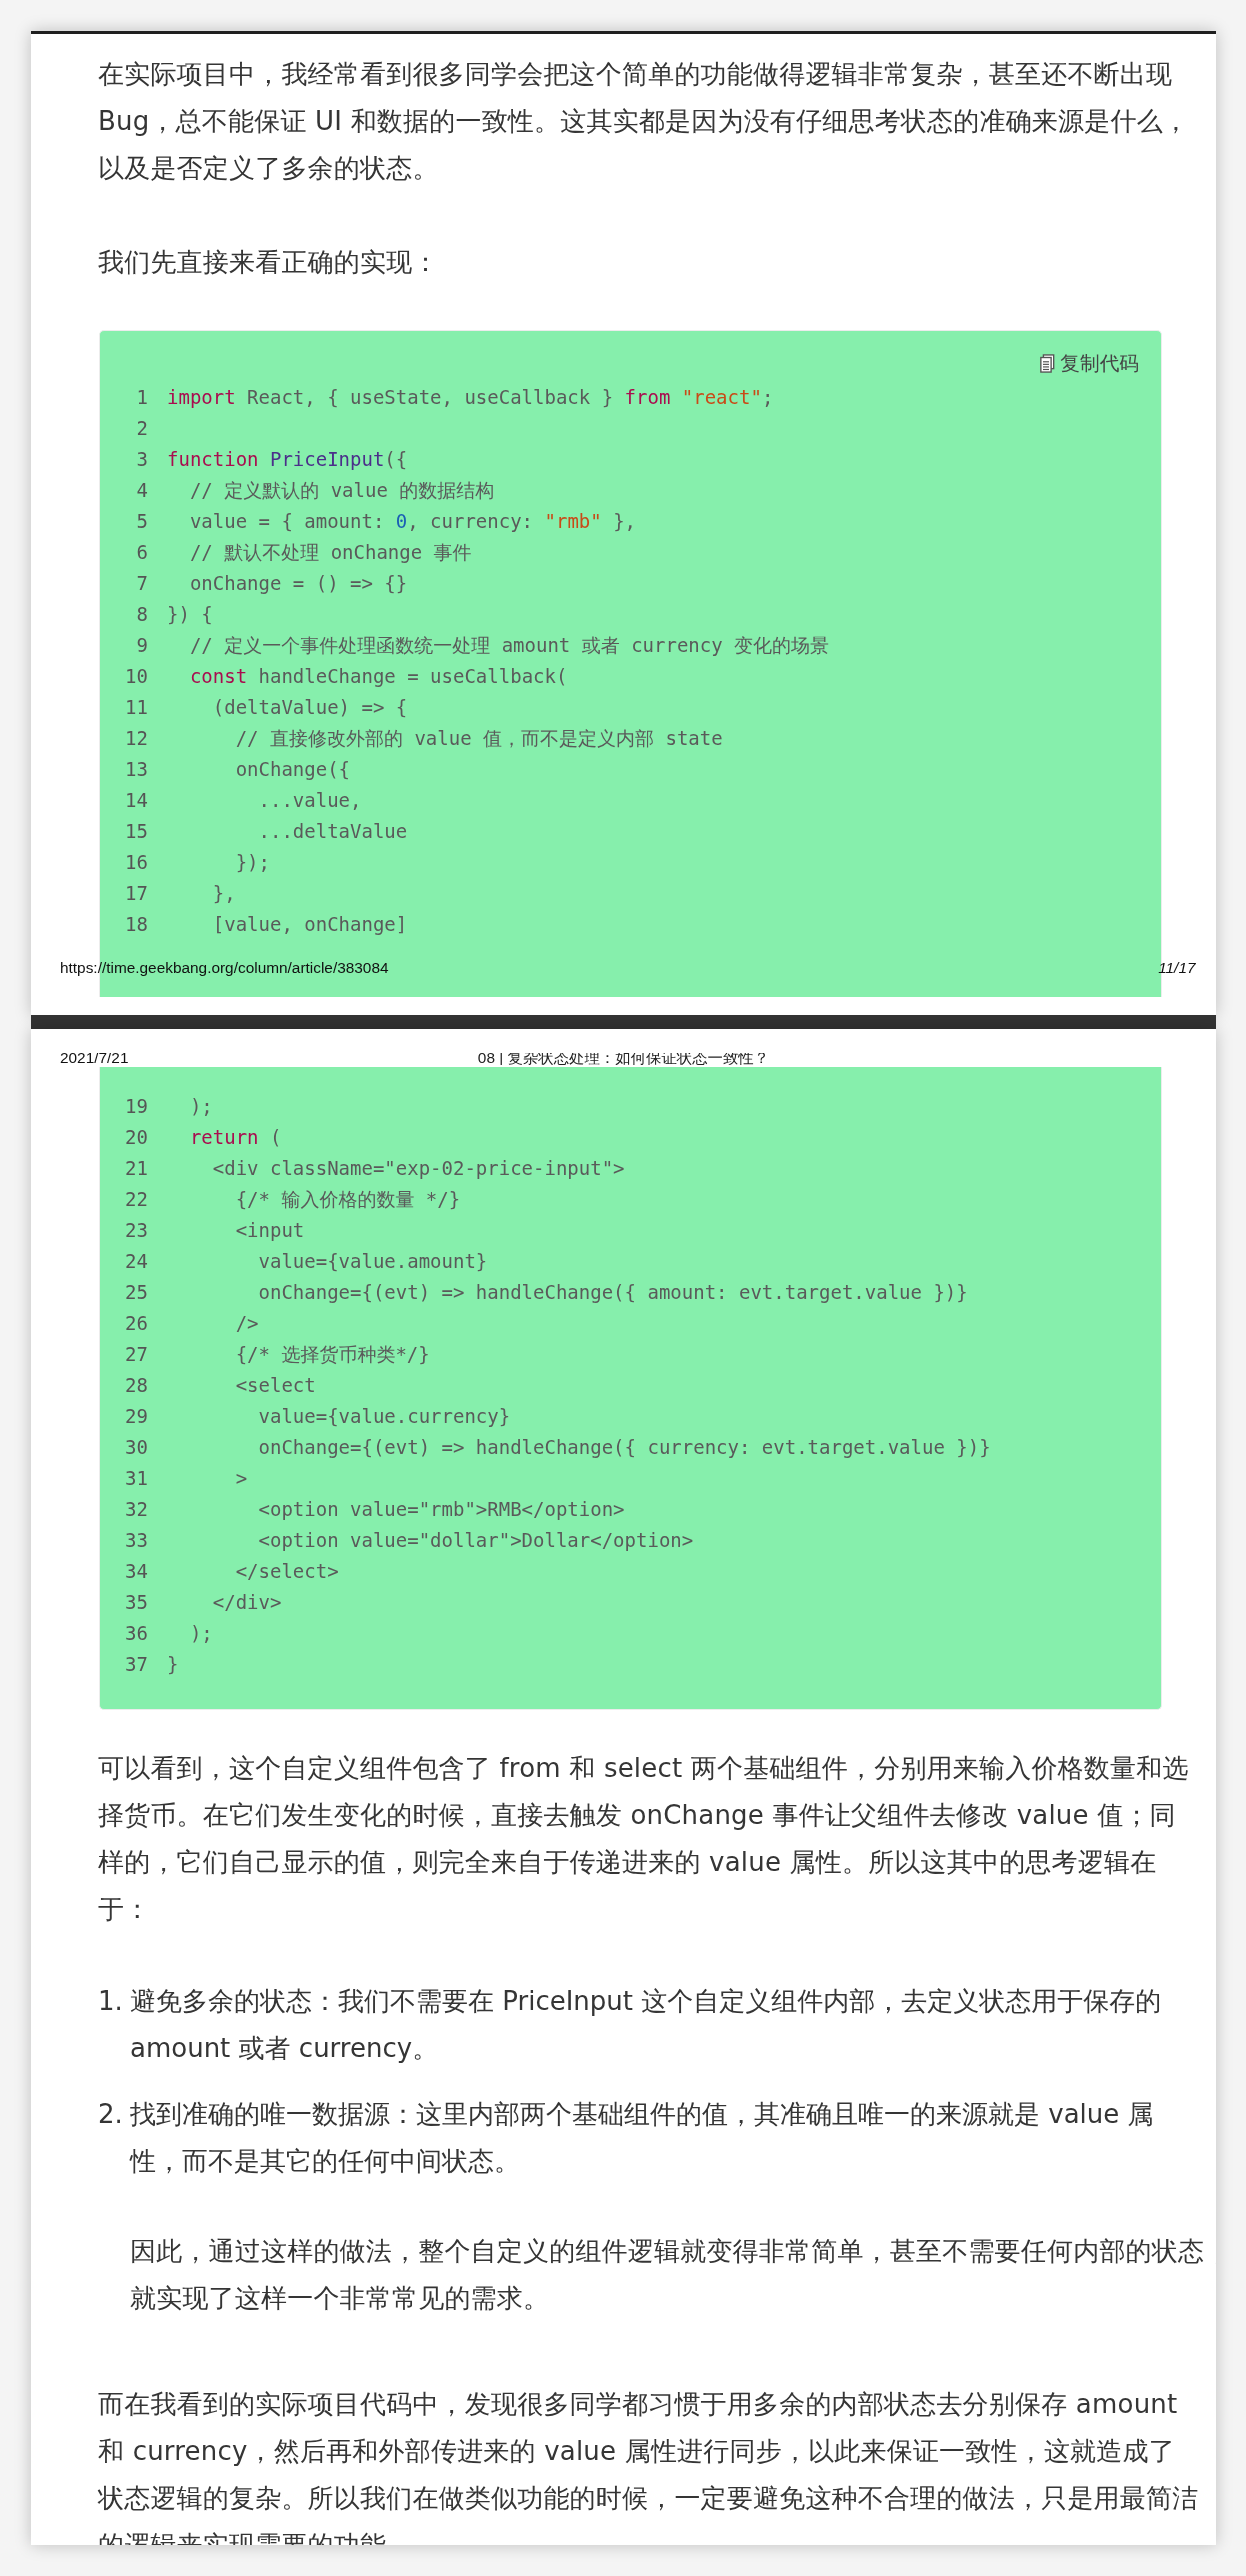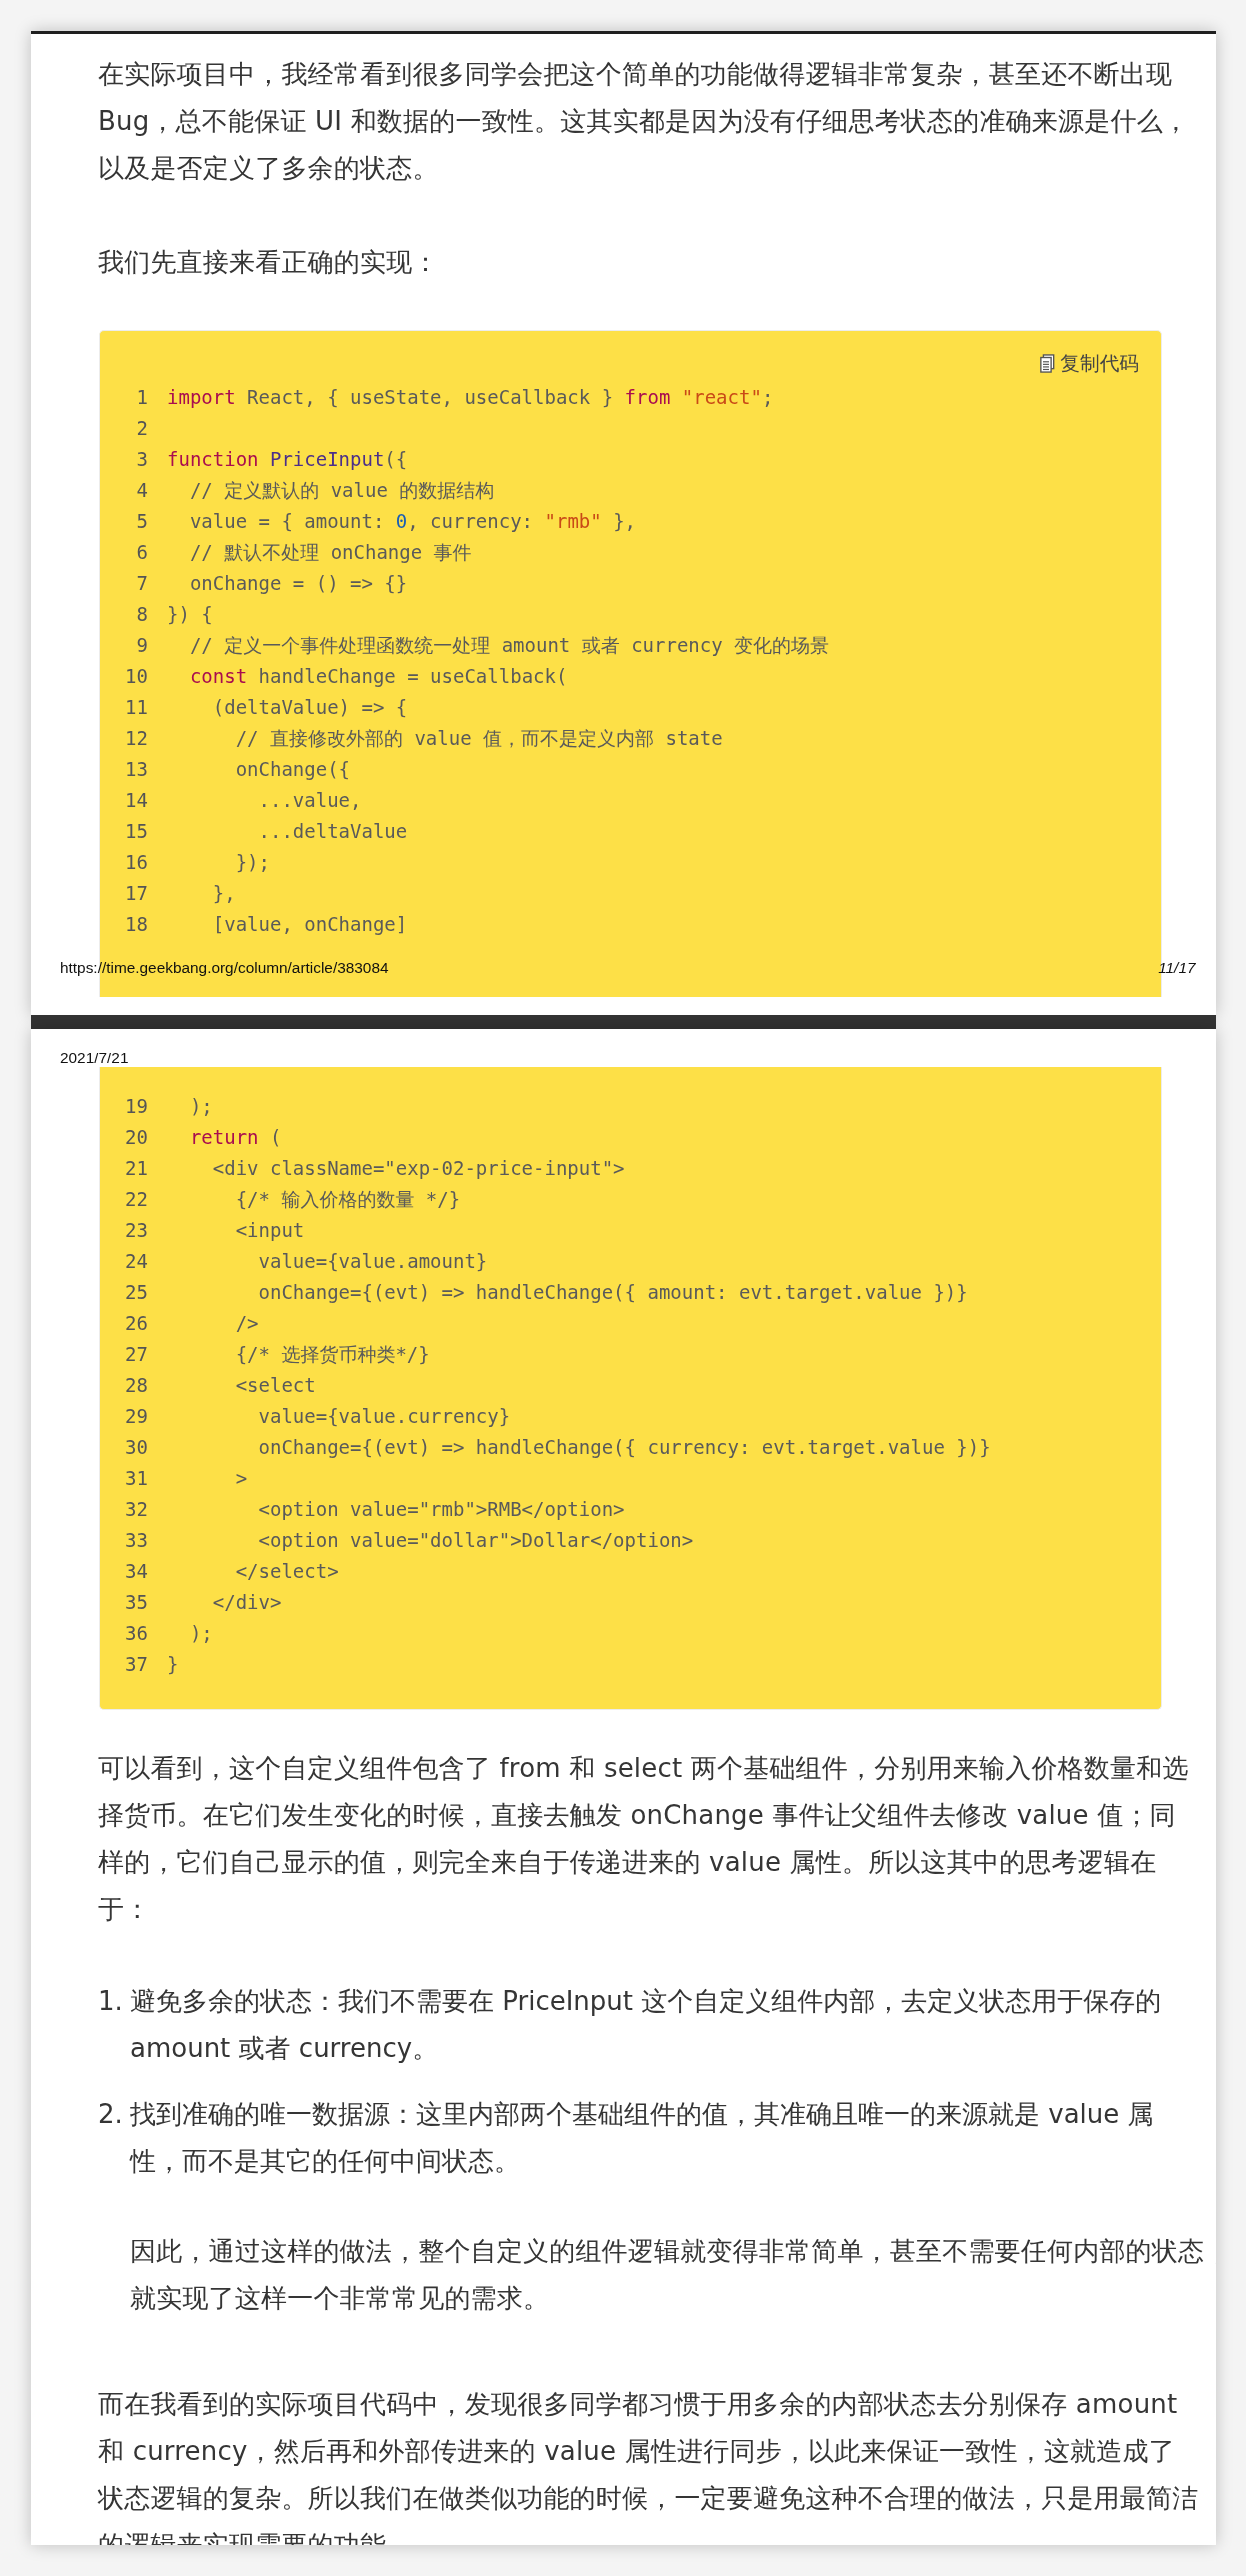--- a/index.html
+++ b/index.html
@@ -43,21 +43,21 @@
       font-size: 26px;
       line-height: 47px;
     }
     .ol li { position: relative; padding-left: 32px; margin-bottom: 19px; }
     .ol .num { position: absolute; left: 0; top: 0; }
 
     .code-block {
       position: absolute;
       left: 68px;
       width: 1063px;
-      background: #fde047;
+      background: #86efac;
       border: 1.7px solid #ececec;
       border-radius: 5.1px;
       box-sizing: border-box;
     }
     .code-1 { top: 296px; height: 667px; border-bottom: none; border-radius: 5.1px 5.1px 0 0; }
     .code-2 { top: -8.5px; height: 684px; border-top: none; border-radius: 0 0 5.1px 5.1px; }
 
     .copy-btn {
       position: absolute;
       right: 22px;
@@ -138,20 +138,21 @@
   </div>
 
   <div class="footer-url">https://time.geekbang.org/column/article/383084</div>
   <div class="footer-page">11/17</div>
 </div>
 
 <div class="page-sep"></div>
 
 <div class="page page-2">
   <div class="header-date">2021/7/21</div>
+  <div class="header-title">08 | 复杂状态处理：如何保证状态一致性？</div>
 
   <div class="code-block code-2" style="top:38px; height:643px;">
     <ol class="code-lines" id="code-lines-2"><li class="code-line"><span class="ln">19</span><span>  );</span></li><li class="code-line"><span class="ln">20</span><span>  <span class="tok-kw">return</span> (</span></li><li class="code-line"><span class="ln">21</span><span>    &lt;div className="exp-02-price-input"&gt;</span></li><li class="code-line"><span class="ln">22</span><span>      {/* 输入价格的数量 */}</span></li><li class="code-line"><span class="ln">23</span><span>      &lt;input</span></li><li class="code-line"><span class="ln">24</span><span>        value={value.amount}</span></li><li class="code-line"><span class="ln">25</span><span>        onChange={(evt) =&gt; handleChange({ amount: evt.target.value })}</span></li><li class="code-line"><span class="ln">26</span><span>      /&gt;</span></li><li class="code-line"><span class="ln">27</span><span>      {/* 选择货币种类*/}</span></li><li class="code-line"><span class="ln">28</span><span>      &lt;select</span></li><li class="code-line"><span class="ln">29</span><span>        value={value.currency}</span></li><li class="code-line"><span class="ln">30</span><span>        onChange={(evt) =&gt; handleChange({ currency: evt.target.value })}</span></li><li class="code-line"><span class="ln">31</span><span>      &gt;</span></li><li class="code-line"><span class="ln">32</span><span>        &lt;option value="rmb"&gt;RMB&lt;/option&gt;</span></li><li class="code-line"><span class="ln">33</span><span>        &lt;option value="dollar"&gt;Dollar&lt;/option&gt;</span></li><li class="code-line"><span class="ln">34</span><span>      &lt;/select&gt;</span></li><li class="code-line"><span class="ln">35</span><span>    &lt;/div&gt;</span></li><li class="code-line"><span class="ln">36</span><span>  );</span></li><li class="code-line"><span class="ln">37</span><span>}</span></li></ol>
   </div>
 
   <p class="prose" style="top:716px;">可以看到，这个自定义组件包含了 from 和 select 两个基础组件，分别用来输入价格数量和选择货币。在它们发生变化的时候，直接去触发 onChange 事件让父组件去修改 value 值；同样的，它们自己显示的值，则完全来自于传递进来的 value 属性。所以这其中的思考逻辑在于：</p>
 
   <ol class="ol" style="top:949px;">
     <li>
       <span class="num">1.</span>

